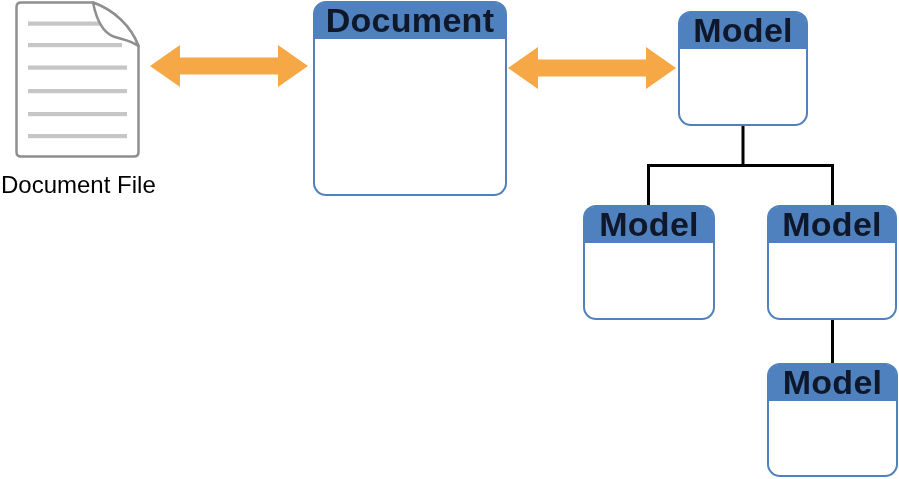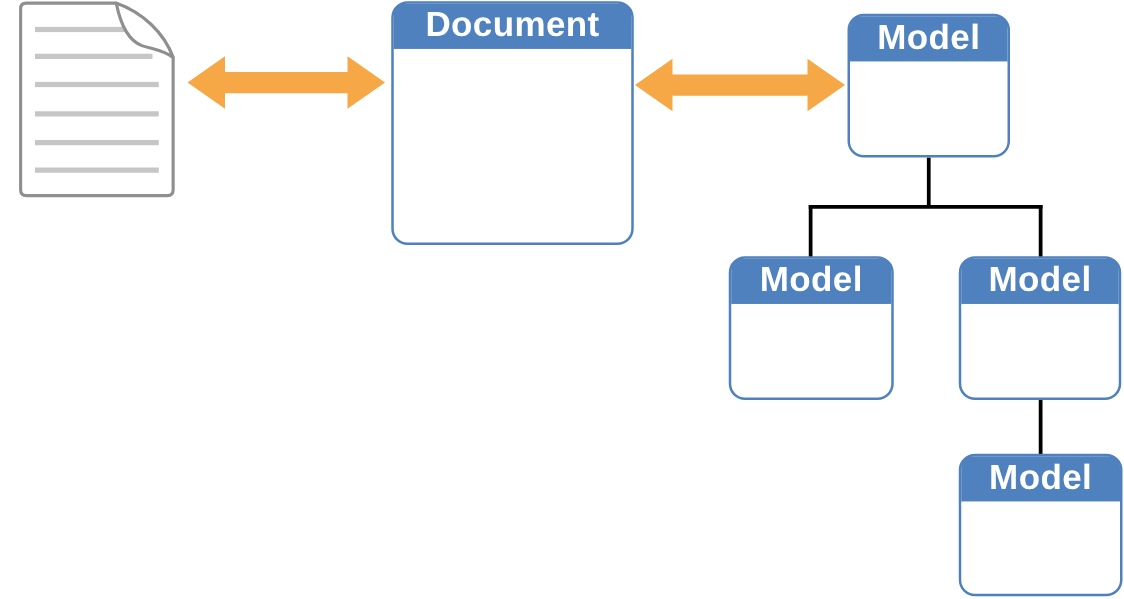--- a/index.html
+++ b/index.html
@@ -58,23 +58,23 @@
     box-sizing: border-box;
     height: 39px;
     background: var(--node-blue, #4E81BD);
     border-bottom: 3px solid #ffffff;
     border-radius: 9px 9px 0 0;
     display: flex;
     align-items: center;
     justify-content: center;
   }
   .node-title {
-    color: #ffffff;
+    color: #0f172a;
     font-weight: 700;
-    font-size: 28px;
+    font-size: 34px;
     letter-spacing: 0.3px;
     line-height: 1;
     padding-bottom: 2px;
   }
   #node-document        { left: 313px; top: 1px;   width: 194px; height: 195px; }
   #node-model-root      { left: 678px; top: 11px;  width: 130px; height: 115px; }
   #node-model-child-left  { left: 583px; top: 205px; width: 132px; height: 115px; }
   #node-model-child-right { left: 767px; top: 205px; width: 130px; height: 115px; }
   #node-model-grandchild  { left: 767px; top: 363px; width: 131px; height: 114px; }
   #file-label {
@@ -107,20 +107,21 @@
     <polygon class="arrow" points="150,66 180,45 180,57.5 278,57.5 278,45 308,66 278,87 278,74.5 180,74.5 180,87"></polygon>
     <polygon class="arrow" points="508,68 538,47 538,59.5 646,59.5 646,47 676,68 646,89 646,76.5 538,76.5 538,89"></polygon>
 
     <line class="connector" x1="743" y1="126" x2="743" y2="165.5"></line>
     <line class="connector" x1="647" y1="165.5" x2="834" y2="165.5"></line>
     <line class="connector" x1="648.5" y1="164" x2="648.5" y2="206"></line>
     <line class="connector" x1="832.5" y1="164" x2="832.5" y2="206"></line>
     <line class="connector" x1="832.5" y1="319" x2="832.5" y2="364"></line>
   </svg>
 
+  <div id="file-label">Document File</div>
 
   <div class="node" id="node-document">
     <div class="node-header">
       <span class="node-title">Document</span>
     </div>
     <div class="node-body"></div>
   </div>
 
   <div class="node" id="node-model-root">
     <div class="node-header">

